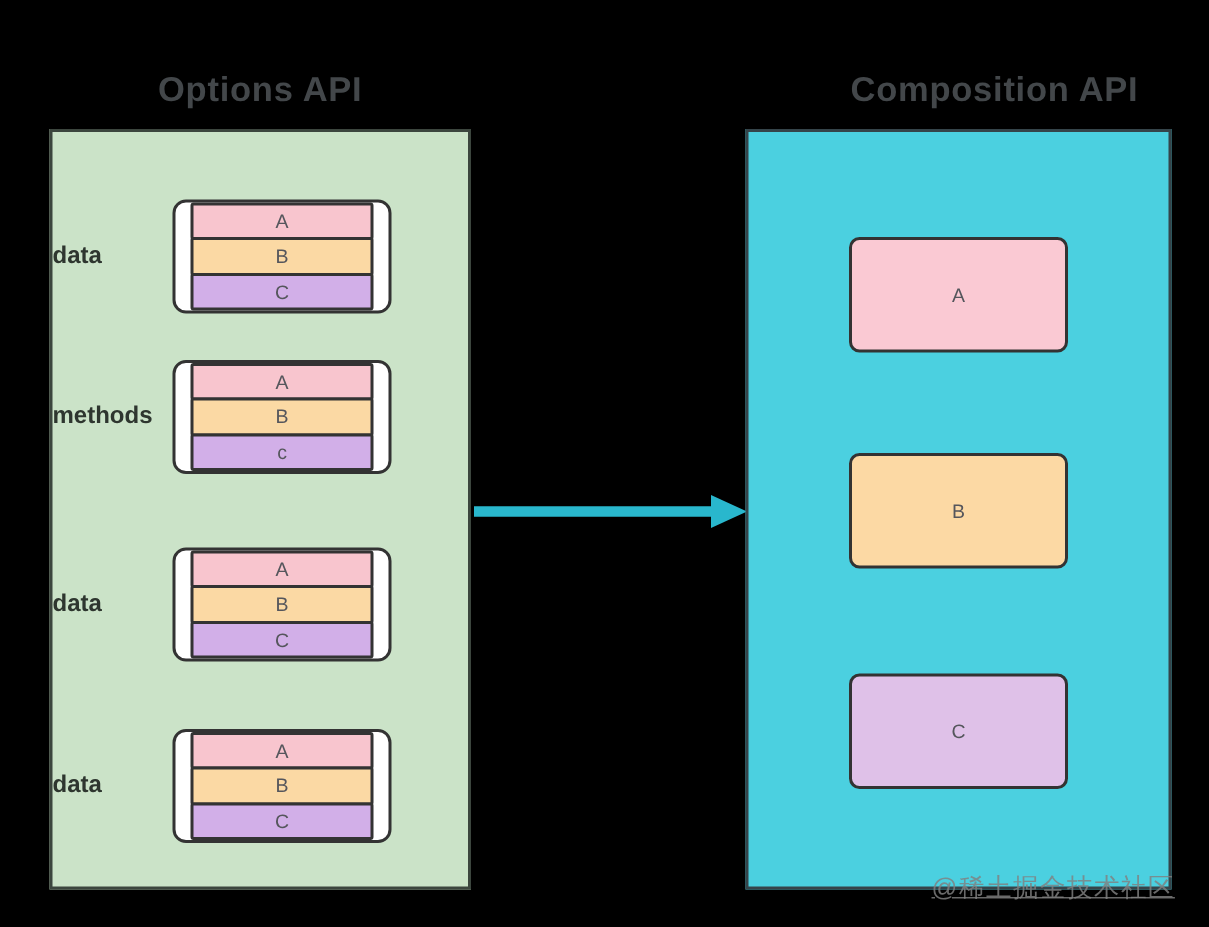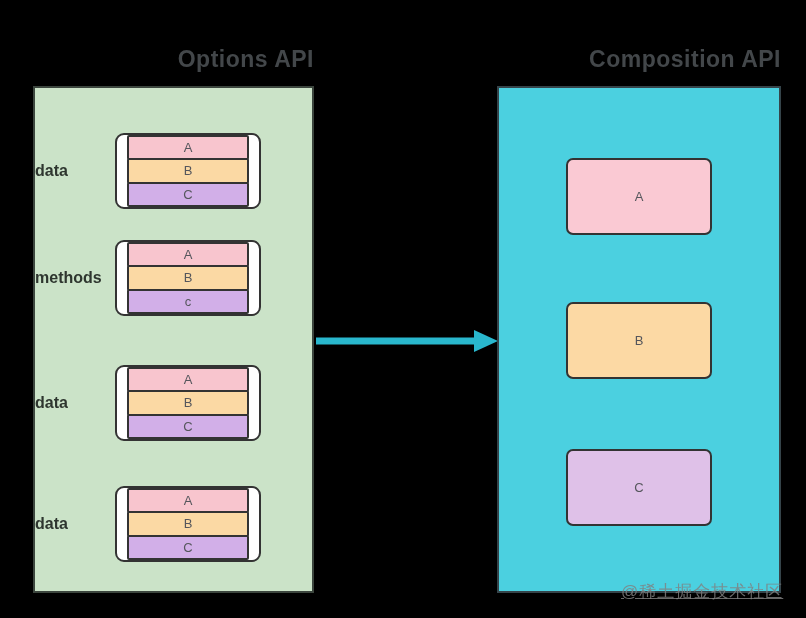--- a/index.html
+++ b/index.html
@@ -3,25 +3,25 @@
 <meta charset="utf-8">
 <style>
   html,body{margin:0;padding:0;}
   body{
     width:806px;height:618px;position:relative;overflow:hidden;
     background:#000;
     font-family:"Liberation Sans","DejaVu Sans",sans-serif;
   }
   .title{
     position:absolute;top:44px;height:30px;line-height:30px;
-    text-align:right;font-size:23px;font-weight:bold;color:#43474a;
+    text-align:center;font-size:23px;font-weight:bold;color:#43474a;
     letter-spacing:0.5px;
   }
   #title-left{left:33px;width:281px;}
-  #title-right{left:497px;width:284px;}
+  #title-right{left:521px;width:284px;}
 
   .panel{position:absolute;top:86px;height:507px;box-sizing:border-box;}
   #panel-left{
     left:33px;width:281px;background:#cbe3c8;border:2px solid #3c463e;
   }
   #panel-right{
     left:497px;width:284px;background:#4bd0e0;border:2px solid #35444a;
   }
 
   .group-row{

